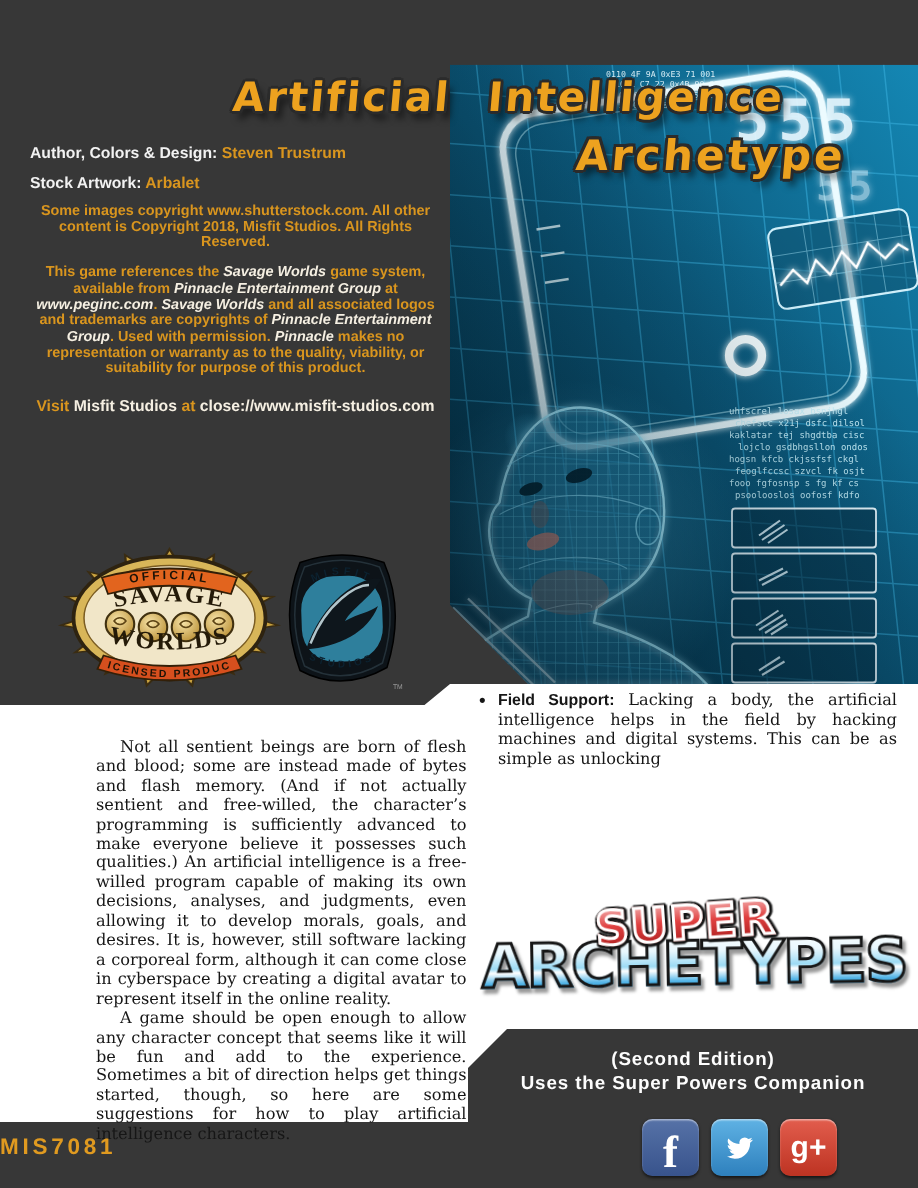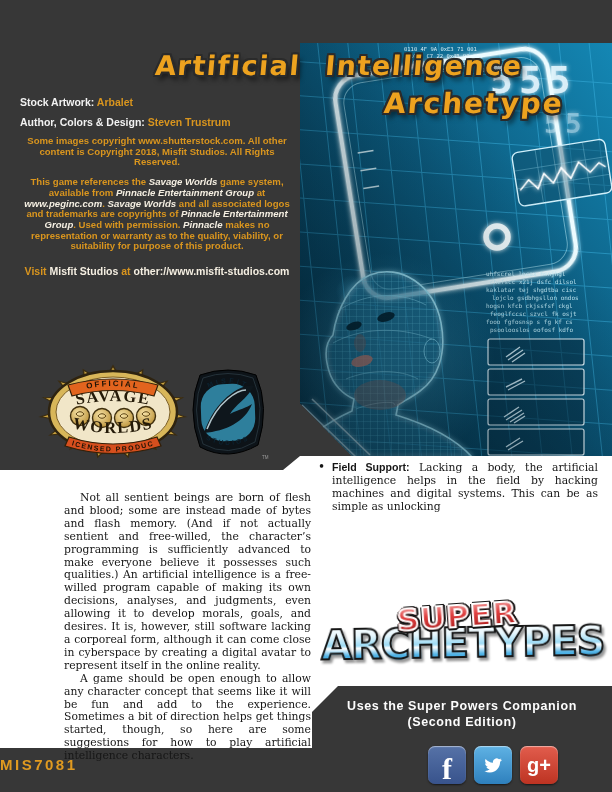--- a/index.html
+++ b/index.html
@@ -199,30 +199,30 @@
     </g>
 
     <rect width="312" height="414" fill="url(#dk)"></rect>
   </svg>
 
   <div class="title-l1">Artificial Intelligence</div>
   <div class="title-l2">Archetype</div>
 
   <div class="credits">
     <p class="cred-line">
+      <span>Author, Colors &amp; Design:</span>
+      <span class="val">Steven Trustrum</span>
+    </p>
+    <p class="cred-line">
       <span>Stock Artwork:</span>
       <span class="val">Arbalet</span>
     </p>
-    <p class="cred-line">
-      <span>Author, Colors &amp; Design:</span>
-      <span class="val">Steven Trustrum</span>
-    </p>
     <p class="smallpara">Some images copyright www.shutterstock.com. All other content is Copyright 2018, Misfit Studios. All Rights Reserved.</p>
     <p class="smallpara"><span>This game references the </span><span class="em">Savage Worlds</span><span> game system, available from </span><span class="em">Pinnacle Entertainment Group</span><span> at </span><span class="em">www.peginc.com</span><span>. </span><span class="em">Savage Worlds</span><span> and all associated logos and trademarks are copyrights of </span><span class="em">Pinnacle Entertainment Group</span><span>. Used with permission. </span><span class="em">Pinnacle</span><span> makes no representation or warranty as to the quality, viability, or suitability for purpose of this product.</span></p>
-    <p class="visit-line"><span>Visit </span><span class="em">Misfit Studios</span><span> at </span><span class="em">other://www.misfit-studios.com</span></p>
+    <p class="visit-line"><span>Visit </span><span class="em">Misfit Studios</span><span> at </span><span class="em">close://www.misfit-studios.com</span></p>
   </div>
 
   <svg class="sw-logo" width="150" height="96" viewBox="0 0 150 96">
     <defs>
       <radialGradient id="coin" cx=".4" cy=".35" r=".8">
         <stop offset="0" stop-color="#f6e2a6"></stop>
           <stop offset="1" stop-color="#b3872a"></stop>
       </radialGradient>
       <path id="swTop" d="M36 28 Q75 16 114 28"></path>
       <path id="swSav" d="M20 46 Q75 28 130 46"></path>
@@ -333,22 +333,22 @@
     </ul>
   </div>
 
   <div class="arch-logo">
     <span class="arch-word">ARCHETYPES</span>
     <span class="super-word">SUPER</span>
   </div>
 
   <div class="companion-panel">
     <div class="panel-text">
+      <div>(Second Edition)</div>
       <div>Uses the Super Powers Companion</div>
-      <div>(Second Edition)</div>
     </div>
     <div class="social">
       <div class="sicon fb">
           <span>f</span>
         </div>
       <div class="sicon tw">
         <svg width="24" height="24" viewBox="0 0 22 22">
           <path fill="#ffffff" d="M19 6.3c-.6.27-1.2.45-1.9.53.7-.4 1.2-1.05 1.45-1.8-.65.38-1.35.65-2.1.8A3.28 3.28 0 0 0 10.9 8.1c0 .26.03.5.08.75-2.72-.13-5.13-1.44-6.75-3.42-.28.5-.44 1.05-.44 1.65 0 1.14.58 2.14 1.46 2.73-.54-.02-1.04-.17-1.48-.41v.04c0 1.59 1.13 2.91 2.63 3.21-.28.08-.57.12-.87.12-.21 0-.42-.02-.62-.06.42 1.3 1.63 2.25 3.07 2.28a6.58 6.58 0 0 1-4.86 1.41 9.29 9.29 0 0 0 5.03 1.47c6.04 0 9.34-5 9.34-9.33v-.43c.64-.46 1.2-1.04 1.64-1.7z"></path>
         </svg>
       </div>

